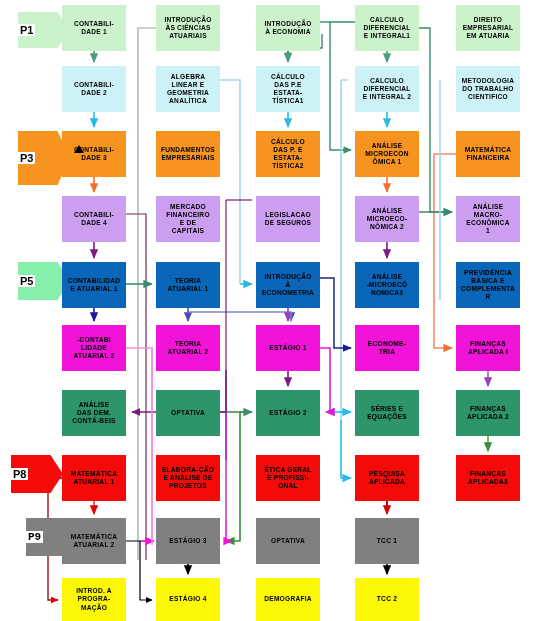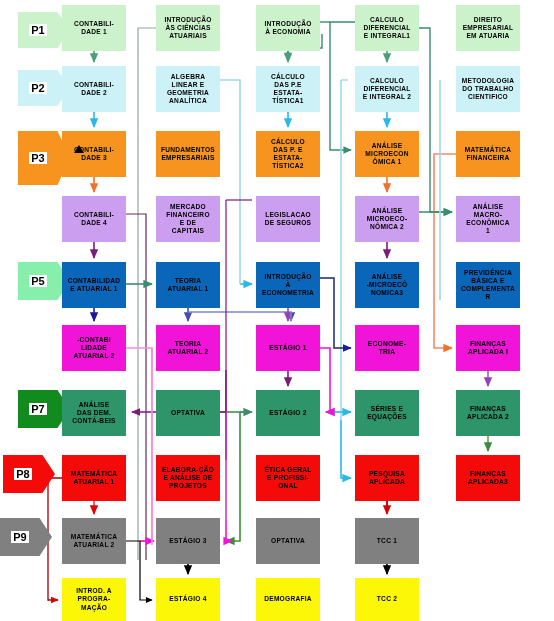--- a/index.html
+++ b/index.html
@@ -46,21 +46,20 @@
   }
   .node span {
     display: block;
     width: 100%;
   }
   .period {
     position: absolute;
     box-sizing: border-box;
     display: flex;
     align-items: center;
-    justify-content: center;
     font-family: "Liberation Sans", sans-serif;
     font-size: 11px;
     font-weight: bold;
     color: #000000;
     z-index: 3;
     clip-path: polygon(0% 0%, 76% 0%, 100% 50%, 76% 100%, 0% 100%);
   }
   .period .plabel {
     background: #ffffff;
     padding: 0px 2px;
@@ -221,37 +220,31 @@
     <path d="M240,412 L252,412" stroke="#2a7a5a" stroke-width="1.6" fill="none" marker-end="url(#ah-teal)"></path>
 
     <path d="M291,312 L291,321" stroke="#7b86c4" stroke-width="1.6" fill="none"></path>
 
     <path d="M440,300 L440,300" stroke="#9fd8ef" stroke-width="0" fill="none"></path>
   </svg>
 
   <div class="period" style="left:18px; top:12px; width:52px; height:36px; background:#ccf2cc;">
     <span class="plabel">P1</span>
   </div>
-  <div class="period" style="left:18px; top:70px; width:52px; height:36px; background:#ccf2f7;">
-    <span class="plabel">P2</span>
-  </div>
   <div class="period" style="left:18px; top:131px; width:52px; height:54px; background:#f79420;">
     <span class="plabel">P3</span>
   </div>
   <div class="marker-tri" style="left:74px; top:145px;"></div>
   <div class="period" style="left:18px; top:262px; width:52px; height:38px; background:#86efac;">
     <span class="plabel">P5</span>
   </div>
-  <div class="period" style="left:18px; top:390px; width:52px; height:38px; background:#118a1e;">
-    <span class="plabel">P7</span>
-  </div>
-  <div class="period" style="left:3px; top:455px; width:52px; height:38px; background:#f50a0a;">
+  <div class="period" style="left:11px; top:455px; width:52px; height:38px; background:#f50a0a;">
     <span class="plabel">P8</span>
   </div>
-  <div class="period" style="left:0; top:518px; width:52px; height:38px; background:#808080;">
+  <div class="period" style="left:26px; top:518px; width:52px; height:38px; background:#808080;font-family:Liberation Mono, monospace;">
     <span class="plabel">P9</span>
   </div>
 
   <div id="nodes">
       <div class="node" style="left: 62px; top: 5px; width: 64px; height: 46px; background: rgb(204, 242, 204);">
         <span>CONTABILI-<br>DADE 1</span>
       </div>
       <div class="node" style="left: 156px; top: 5px; width: 64px; height: 46px; background: rgb(204, 242, 204);">
         <span>INTRODUÇÃO<br>ÀS CIÊNCIAS<br>ATUARIAIS</span>
       </div>

